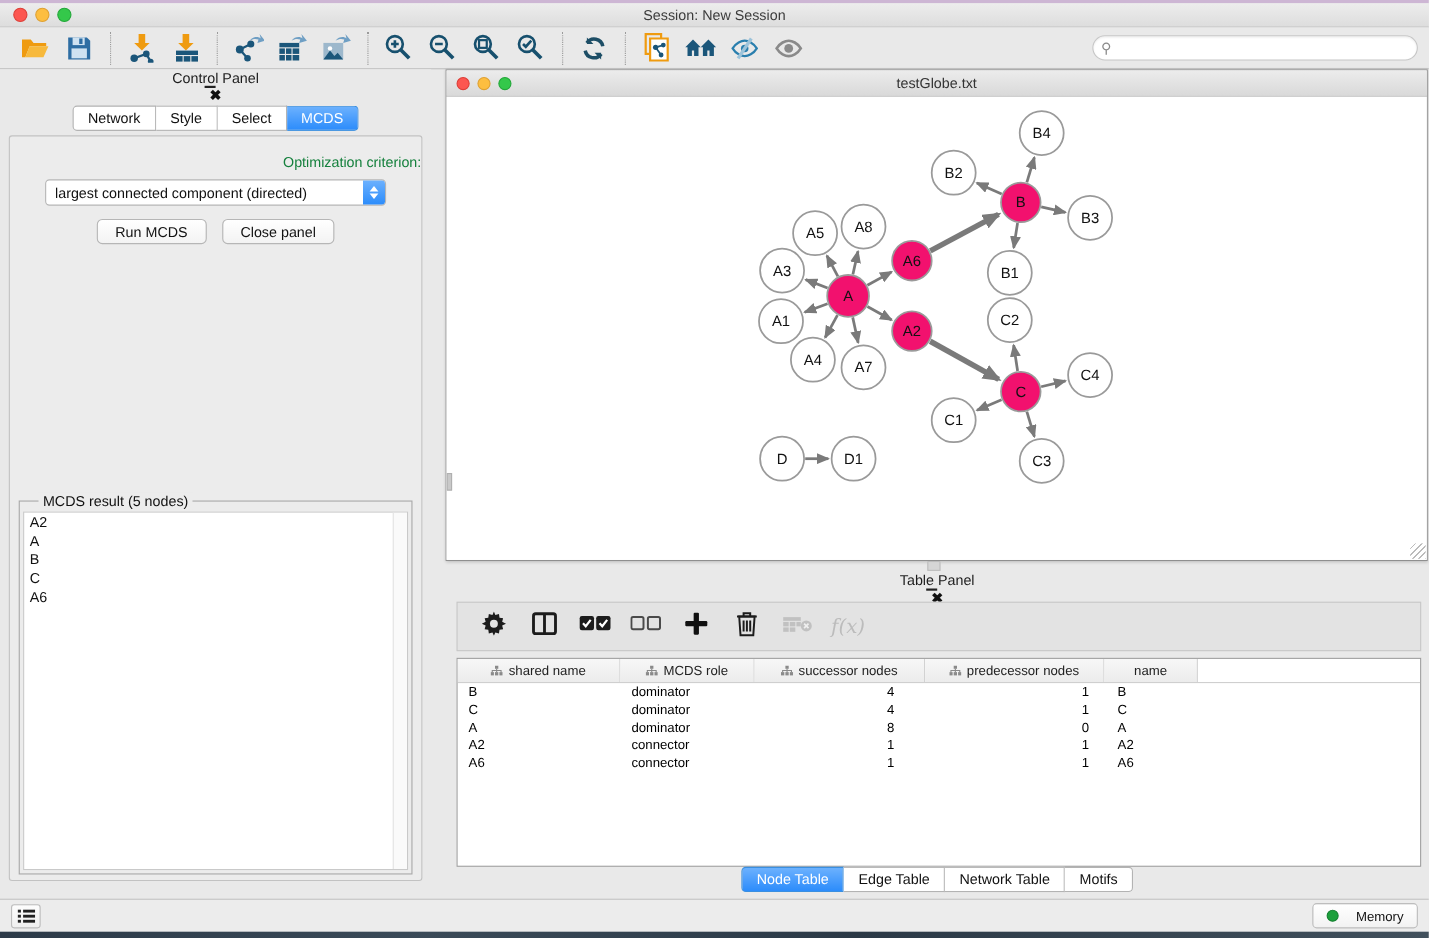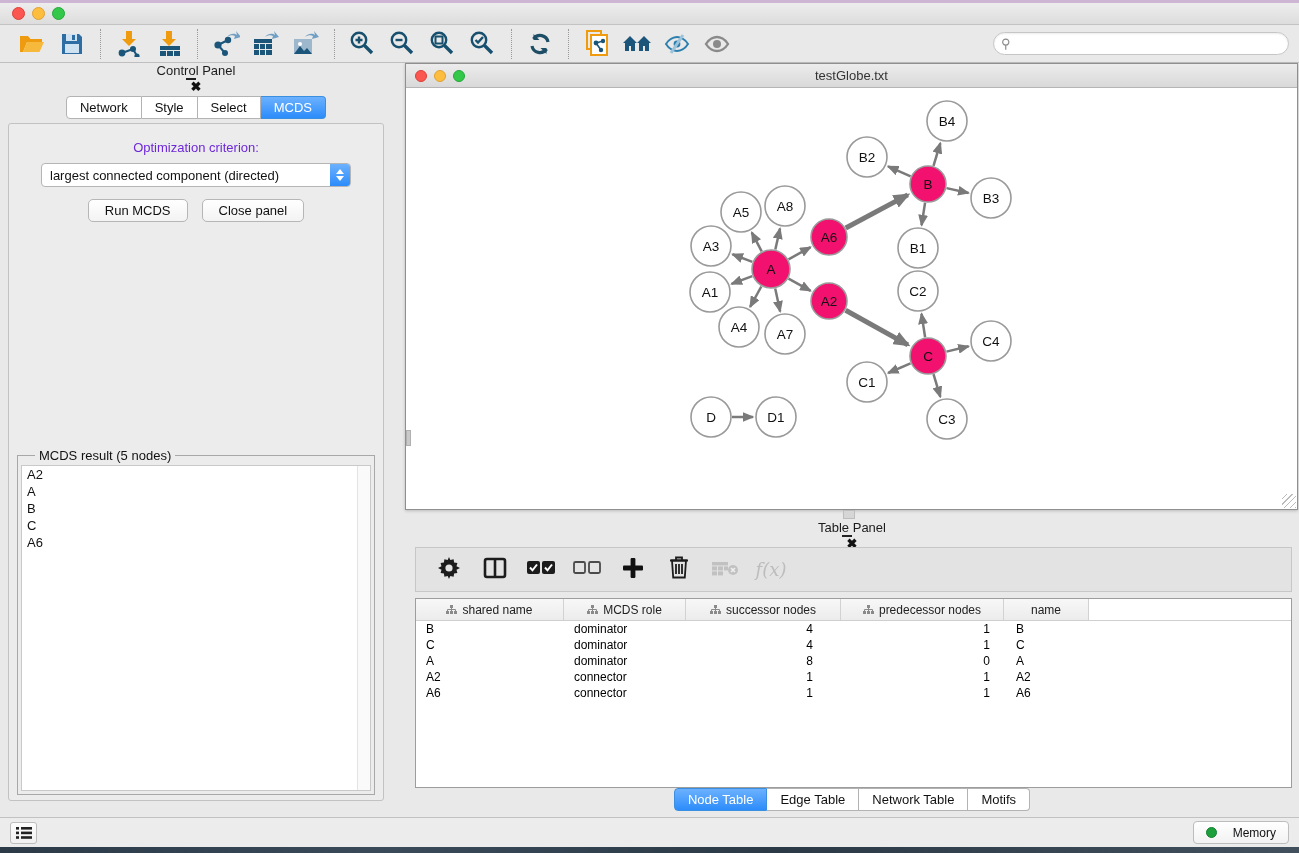--- a/index.html
+++ b/index.html
@@ -38,21 +38,21 @@
   .mini-close { font-size:13px; font-weight:bold; color:#111; cursor:pointer; line-height:1;}
   .seg { display:inline-flex; }
   .seg .segbtn { background:#fff; border:1px solid #b3b3b3; border-left:none; padding:3px 13px;
                  font-size:13px; color:#111; cursor:pointer; font-family:inherit; }
   .seg .segbtn:first-child { border-left:1px solid #b3b3b3; border-radius:4px 0 0 4px; }
   .seg .segbtn:last-child { border-radius:0 4px 4px 0; }
   .seg .segbtn.active { background:linear-gradient(#6cb1fe,#2c8cfb); border-color:#3a8fe0; color:#fff; }
   .cp-tabs-row { text-align:center; margin-top:5px; }
   .cp-content { position:absolute; left:8px; top:60px; width:376px; height:678px;
                 background:#ececec; border:1px solid #c2c2c2; border-radius:3px; }
-  .opt-label { text-align:center; margin-top:16px; font-size:13px; color:#6d28d9; }
+  .opt-label { text-align:right; margin-top:16px; font-size:13px; color:#15803d; }
   .dropdown { position:relative; margin:8px auto 0; width:310px; height:24px; background:#fff;
               border:1px solid #b5b5b5; border-radius:4px; display:flex; align-items:center; cursor:pointer;gap:12px;}
   .dropdown .dd-text { flex:1; font-size:13px; color:#111; padding-left:8px; white-space:nowrap; }
   .dd-stepper { width:20px; height:22px; background:linear-gradient(#6cb1fe,#2c8cfb); border-radius:0 3px 3px 0;
                 display:flex; flex-direction:column; align-items:center; justify-content:center; gap:2px;}
   .dd-stepper .up { width:0;height:0;border-left:4px solid transparent;border-right:4px solid transparent;border-bottom:5px solid #fff;}
   .dd-stepper .down { width:0;height:0;border-left:4px solid transparent;border-right:4px solid transparent;border-top:5px solid #fff;}
   .btn-row { text-align:center; margin-top:12px; display:flex; justify-content:center; gap:14px;}
   .pushbtn { background:linear-gradient(#ffffff,#f3f3f3); border:1px solid #b6b6b6; border-radius:5px;
              font-size:13px; color:#111; padding:3px 16px; cursor:pointer; font-family:inherit;}
@@ -111,20 +111,21 @@
 
 <div class="screen">
   <div class="top-edge"></div>
 
   <div class="titlebar">
     <div class="traffic">
       <span class="tl red"></span>
       <span class="tl yellow"></span>
       <span class="tl green"></span>
     </div>
+    <div class="win-title">Session: New Session</div>
   </div>
 
   <div class="toolbar">
     <div id="main-toolbar-icons" style="display:flex;align-items:center;">
         <div class="tool">
           <span>
             <svg width="28" height="24" viewBox="0 0 28 24">
               <path d="M2 4h8l2.5 3H24v3H9l-4 10H2z" fill="#ef9b10"></path>
               <path d="M9 10h17l-4.5 10H5z" fill="#f7b93c"></path>
             </svg>

